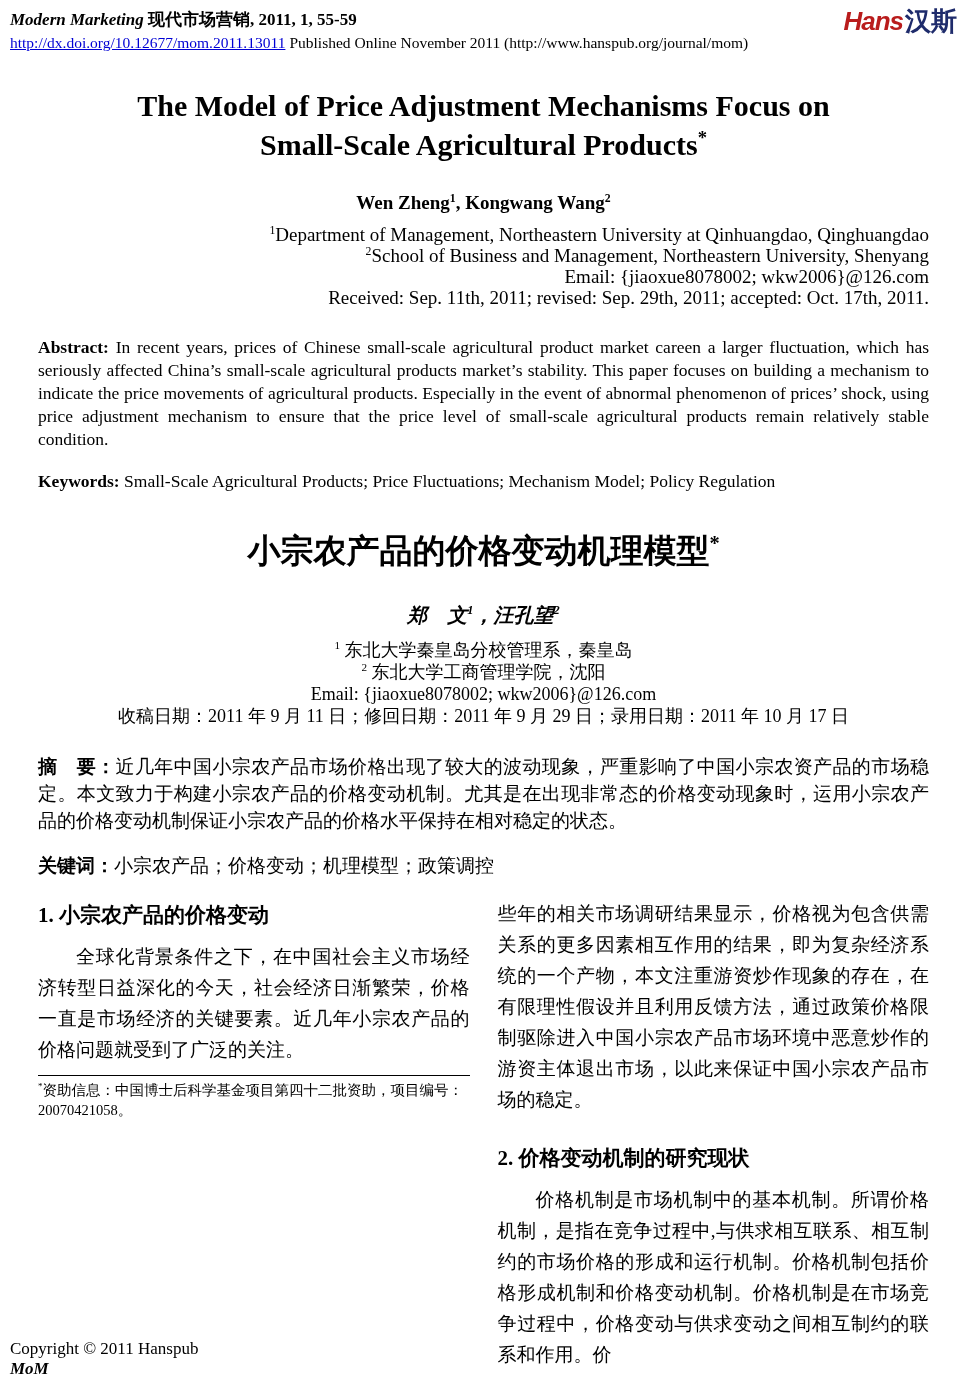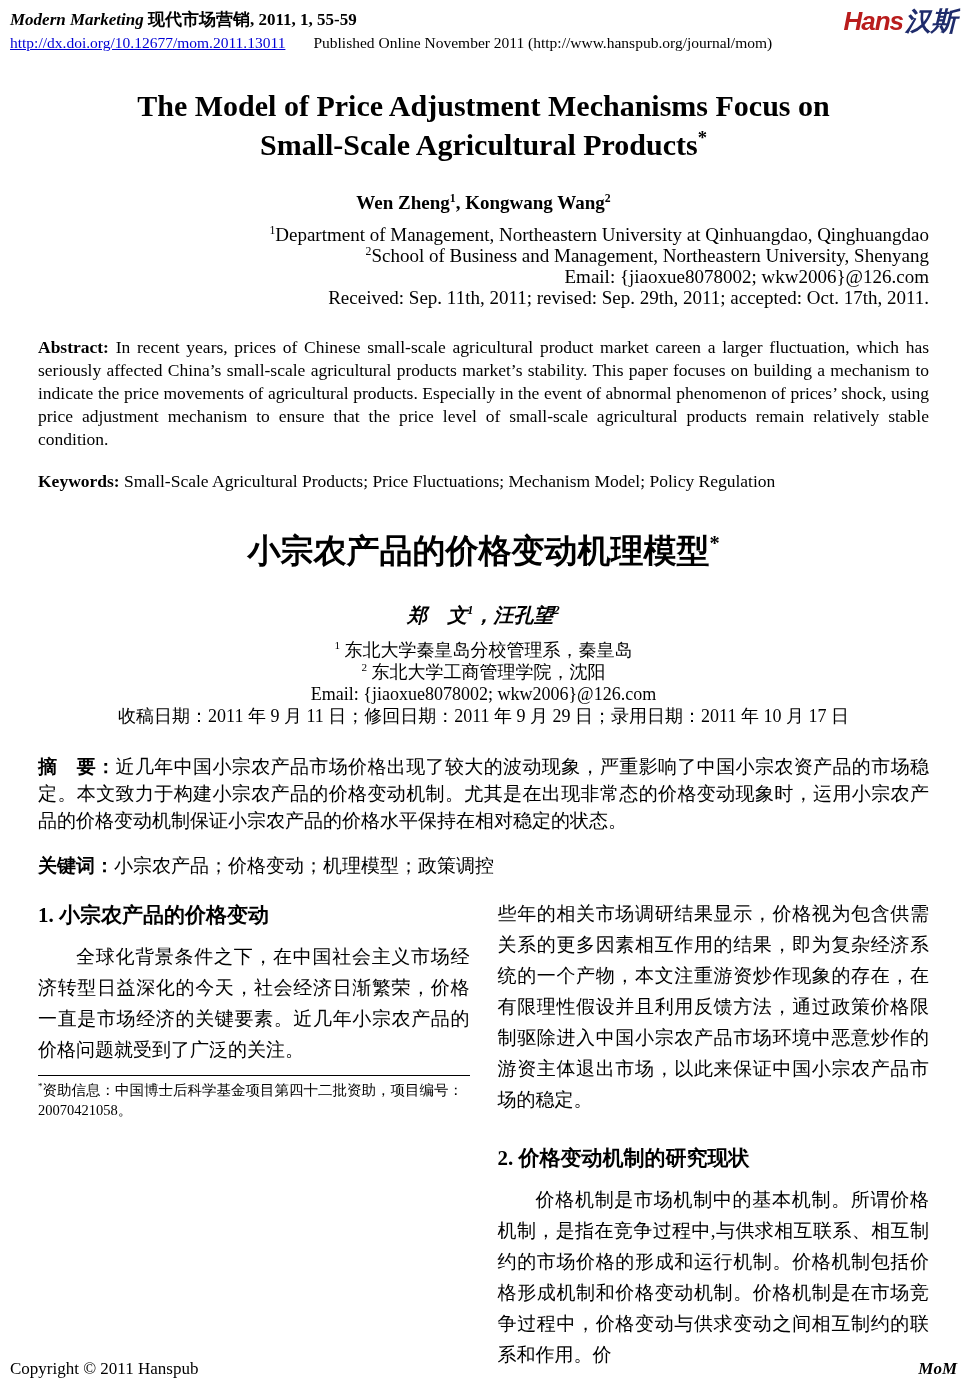--- a/index.html
+++ b/index.html
@@ -13,24 +13,24 @@
     box-sizing:border-box;
     padding:8px 10px 0 10px;
     overflow:hidden;
   }
   
   .journal-header{display:flex;justify-content:space-between;align-items:flex-start;}
   .jh-line1{font-size:17px;font-weight:bold;}
   .jh-journal-en{font-style:italic;}
   .jh-line2{font-size:15.5px;margin-top:3px;}
   .jh-doi{color:#0000d4;text-decoration:underline;}
-  .jh-published{margin-left:28px;}
+  .jh-published{margin-left:4px;}
   .logo{font-family:"Liberation Sans", sans-serif;font-weight:bold;font-size:26px;line-height:26px;white-space:nowrap;}
   .logo-hans{font-style:italic;letter-spacing:-1px;}
-  .logo-cn{margin-left:2px;font-style:italic;}
+  .logo-cn{margin-left:2px;}
   
   .content{padding:0 28px;}
   .title-en{
     text-align:center;font-size:30px;font-weight:bold;line-height:1.3;
     margin:34px 55px 0 55px;
   }
   .title-cn{
     text-align:center;font-size:33px;font-weight:bold;line-height:1.2;
     margin:40px 0 0 0;
   }
@@ -55,20 +55,21 @@
   .section-heading.spaced{margin-top:30px;}
   .col p{margin:0;}
   .col p.indent{text-indent:2em;}
   .footnote-rule{border:none;border-top:1.5px solid #000;margin:10px 0 4px 0;width:100%;}
   .footnote{font-size:14.5px;line-height:20px;text-align:left;text-indent:0;}
   
   .page-footer{
     position:absolute;left:10px;right:10px;bottom:10px;
     display:flex;justify-content:space-between;align-items:baseline;
     font-size:17px;
+    flex-direction:column;
   }
   .footer-abbr{font-weight:bold;font-style:italic;}
 </style>
 </head>
 <body>
 
 <div class="page">
 
   <div class="journal-header">
     <div class="jh-left">

